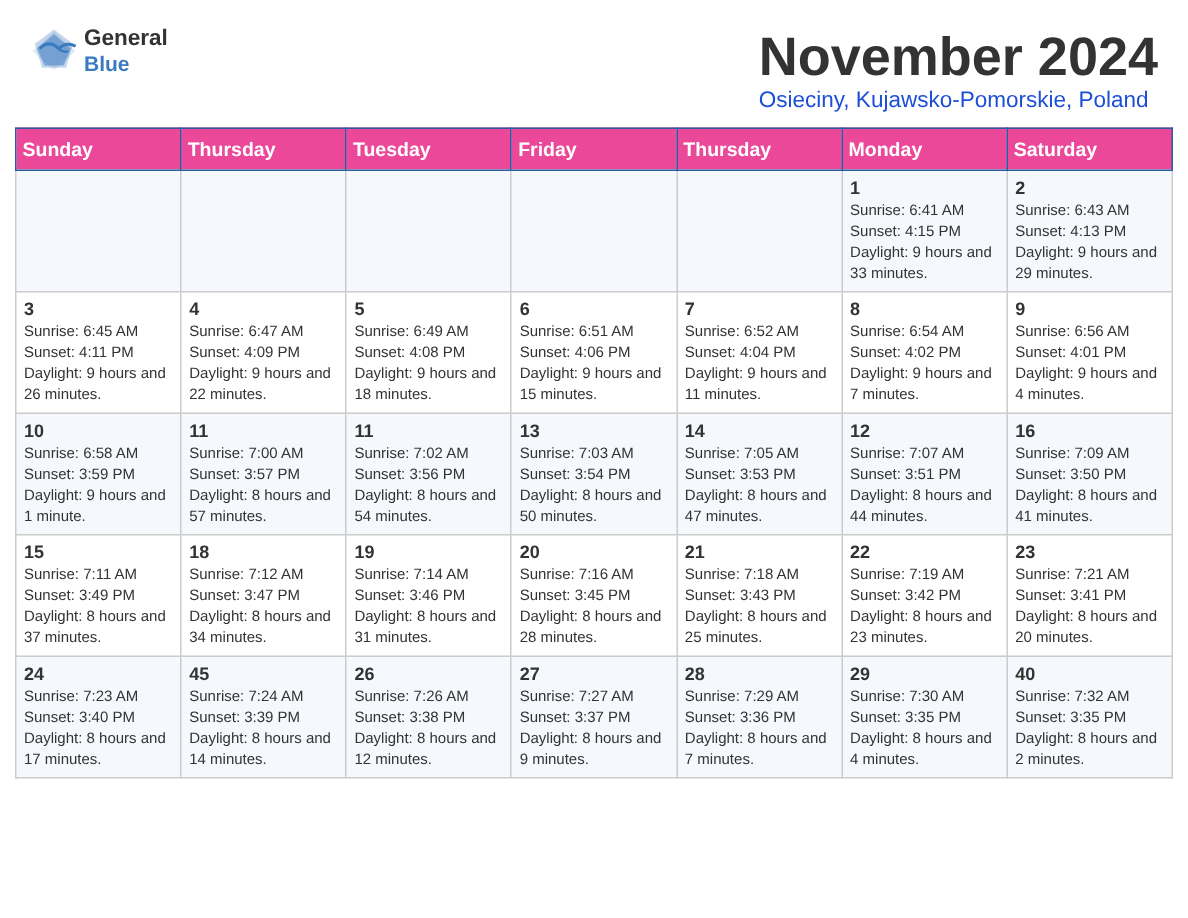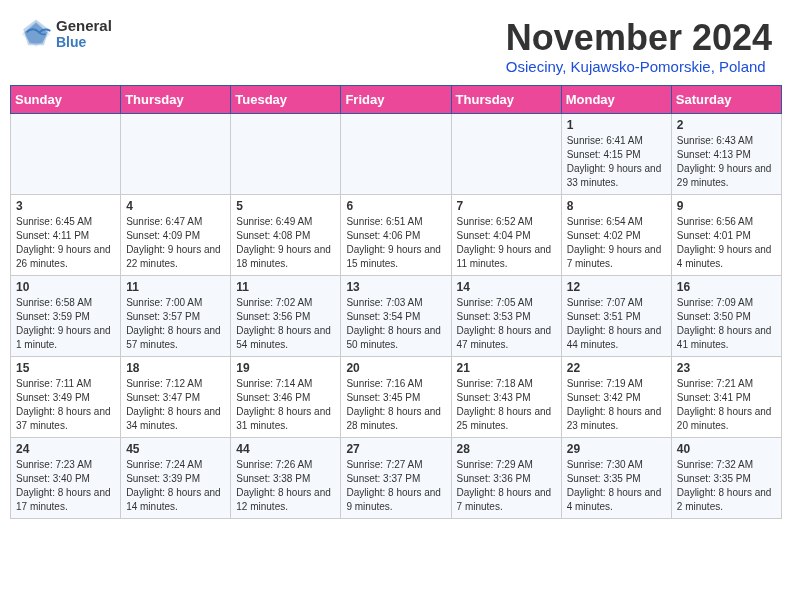--- a/index.html
+++ b/index.html
@@ -244,21 +244,21 @@
       <tr>
         <td>
           <span class="day-num">24</span>
           <div class="day-info">Sunrise: 7:23 AM<br>Sunset: 3:40 PM<br>Daylight: 8 hours and 17 minutes.</div>
         </td>
         <td>
           <span class="day-num">45</span>
           <div class="day-info">Sunrise: 7:24 AM<br>Sunset: 3:39 PM<br>Daylight: 8 hours and 14 minutes.</div>
         </td>
         <td>
-          <span class="day-num">44</span>
+          <span class="day-num">26</span>
           <div class="day-info">Sunrise: 7:26 AM<br>Sunset: 3:38 PM<br>Daylight: 8 hours and 12 minutes.</div>
         </td>
         <td>
           <span class="day-num">27</span>
           <div class="day-info">Sunrise: 7:27 AM<br>Sunset: 3:37 PM<br>Daylight: 8 hours and 9 minutes.</div>
         </td>
         <td>
           <span class="day-num">28</span>
           <div class="day-info">Sunrise: 7:29 AM<br>Sunset: 3:36 PM<br>Daylight: 8 hours and 7 minutes.</div>
         </td>

